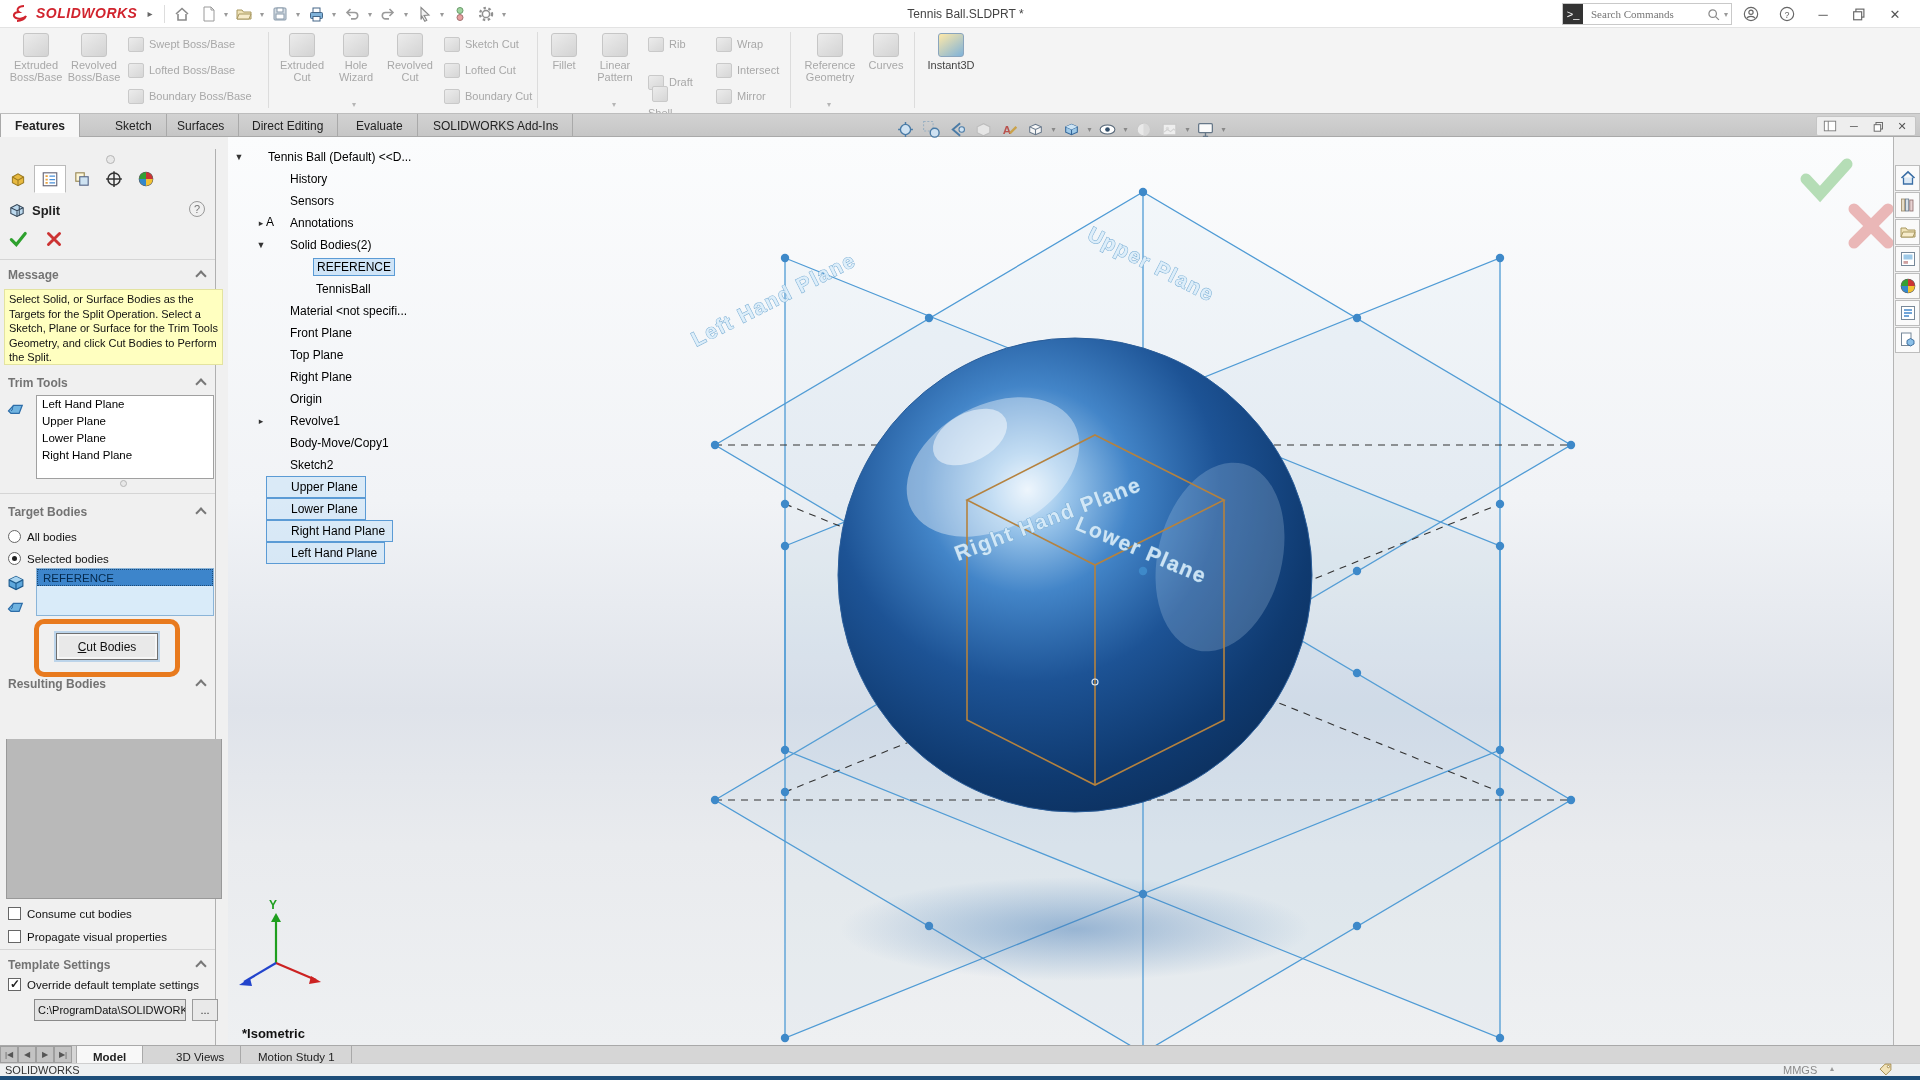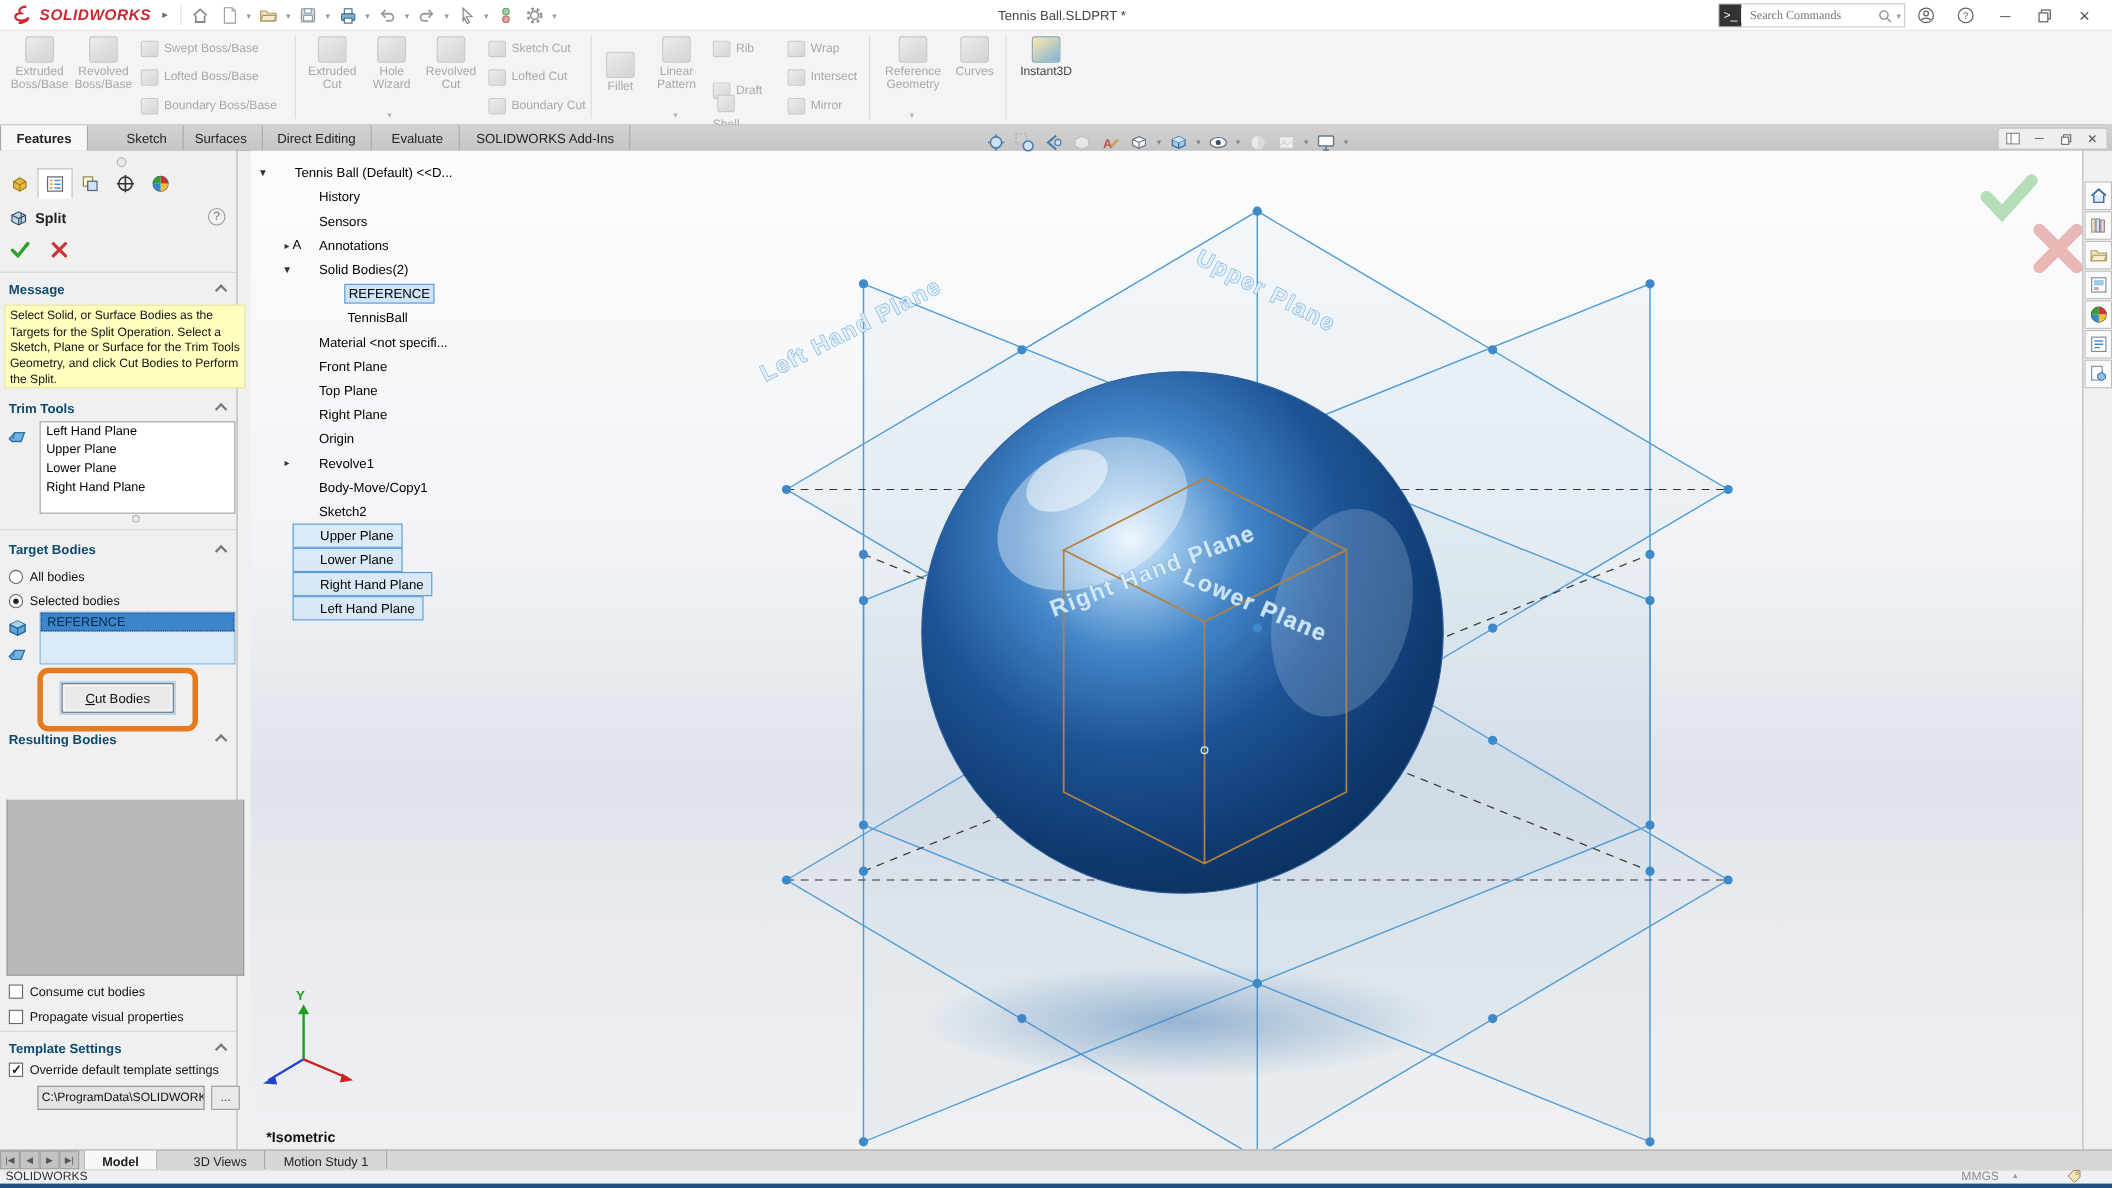--- a/index.html
+++ b/index.html
@@ -48,34 +48,34 @@
   
   #headsup { position:absolute; left:893px; top:116px; height:26px; display:flex; align-items:center; gap:1px; z-index:60; }
   .hu-btn { width:25px; height:24px; display:flex; align-items:center; justify-content:center; }
   .hu-btn svg { width:19px; height:19px; }
   .hu-caret { font-size:8px; color:#888; width:9px; text-align:center; }
 
   
   #main { position:absolute; left:0; top:137px; width:1920px; height:908px; }
 
   
-  #pm { position:absolute; left:0; top:0; width:216px; height:908px; background:#f0f0f0; border-right:1px solid #b0b0b0; font-size:12px; color:#333; }
+  #pm { position:absolute; left:0; top:12px; width:216px; height:908px; background:#f0f0f0; border-right:1px solid #b0b0b0; font-size:12px; color:#333; }
   .pm-grip { position:absolute; left:0; top:0; width:100%; height:16px; }
   .pm-grip::after { content:""; position:absolute; left:106px; top:6px; width:7px; height:7px; border:1px solid #b5b5b5; border-radius:50%; background:#e8e8e8; }
   .pm-tabs { position:absolute; left:2px; top:16px; display:flex; }
   .pm-tab { width:32px; height:28px; display:flex; align-items:center; justify-content:center; border:1px solid transparent; }
   .pm-tab.active { background:#fff; border:1px solid #bbb; border-bottom:1px solid #fff; }
   .pm-tab svg { width:18px; height:18px; }
   .pm-header { position:absolute; left:8px; top:52px; display:flex; align-items:center; gap:6px; font-weight:bold; font-size:13px; color:#222; }
   .pm-header svg { width:18px; height:18px; }
   .pm-help { position:absolute; right:10px; top:52px; width:16px; height:16px; border:1px solid #999; border-radius:50%; color:#777; font-size:11px; display:flex; align-items:center; justify-content:center; }
   .pm-okrow { position:absolute; left:8px; top:80px; display:flex; gap:16px; }
   .pm-okrow svg { width:20px; height:20px; }
   .pm-div { position:absolute; left:0; width:100%; height:1px; background:#d5d5d5; }
-  .sec-head { position:absolute; left:8px; font-weight:bold; font-size:12px; color:#0c4a6e; }
+  .sec-head { position:absolute; left:8px; font-weight:bold; font-size:12px; color:#737373; }
   .chev { position:absolute; right:10px; width:8px; height:8px; border-left:2px solid #777; border-top:2px solid #777; transform:rotate(45deg); }
   .msg-box { position:absolute; left:4px; top:140px; width:219px; height:76px; background:#ffffc0; border:1px solid #e3e3a0; font-size:11px; line-height:14.5px; padding:2px 4px; color:#111; }
   .listbox { position:absolute; background:#fff; border:1px solid #a0a0a0; font-size:11.5px; color:#000; overflow:hidden; }
   .listbox .li { height:17px; line-height:17px; padding-left:5px; white-space:nowrap; }
   .pm-icon20 { position:absolute; width:22px; height:20px; }
   .pm-icon20 svg { width:22px; height:20px; }
   .grip2 { position:absolute; left:120px; top:331px; width:7px; height:7px; border:1px solid #b5b5b5; border-radius:50%; background:#e8e8e8; }
   .radio { position:absolute; left:8px; display:flex; align-items:center; gap:6px; font-size:11.5px; color:#111; }
   .rdot { width:13px; height:13px; border:1px solid #666; border-radius:50%; background:#fff; position:relative; flex:0 0 13px;}
   .rdot.on::after { content:""; position:absolute; left:3px; top:3px; width:5px; height:5px; border-radius:50%; background:#222; }
@@ -298,21 +298,21 @@
           <span class="ric16"></span>
           <span>Lofted Cut</span>
         </div>
       <div class="row" style="top:58px;">
           <span class="ric16"></span>
           <span>Boundary Cut</span>
         </div>
     </div>
     <div class="rib-sep" style="left:537px;"></div>
 
-    <div class="rbig" style="left:542px;width:44px;margin-top:14px;">
+    <div class="rbig" style="left:542px;width:44px;">
         <div class="ric gicon"></div>
         <div>Fillet</div>
       </div>
     <div class="rbig" style="left:588px;width:54px;">
         <div class="ric gicon"></div>
         <div>Linear Pattern</div>
       </div>
     <span class="rarrow" style="left:612px;top:72px;">▾</span>
     <div class="rstack" style="left:648px;top:0;width:64px;height:85px;">
       <div class="row" style="top:6px;">

